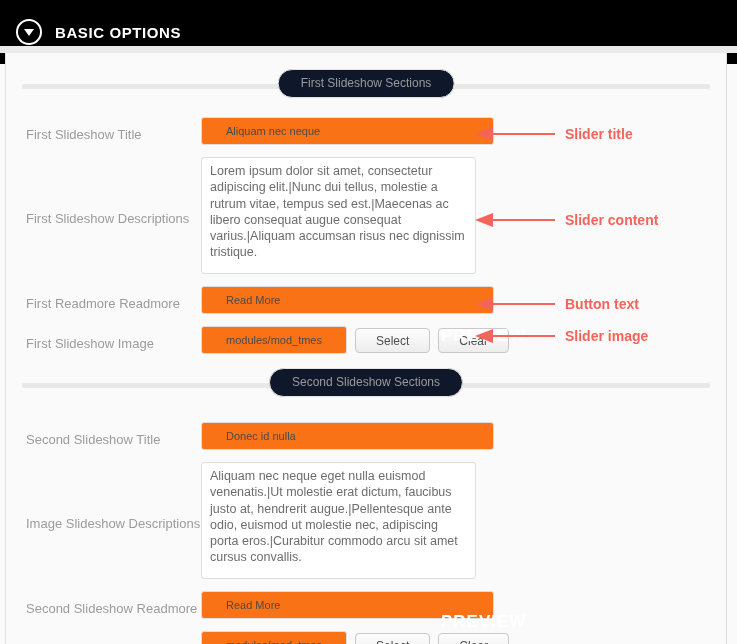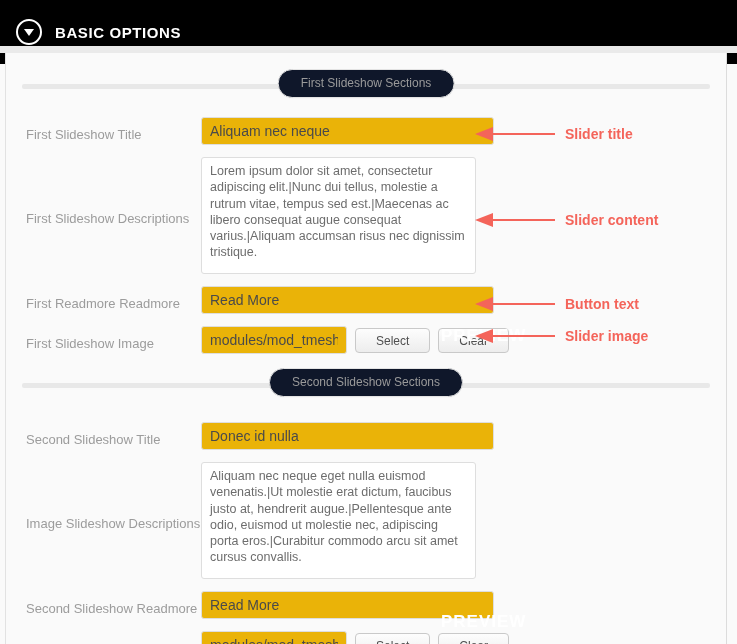--- a/index.html
+++ b/index.html
@@ -122,23 +122,23 @@
     display: flex;
     align-items: flex-start;
     gap: 8px;
   }
 
   .txt-input {
     width: 293px;
     height: 28px;
     border: 1px solid #dedede;
     border-radius: 3px;
-    background: #eab308;
-    padding: 4px 8px;
-    font-size: 14px;
+    background: #f97316;
+    padding: 4px 24px;
+    font-size: 11px;
     color: #4a4a4a;
     font-family: "Liberation Sans", sans-serif;
     outline: none;
   }
   .txt-input.narrow {
     width: 146px;
   }
   .txt-area {
     width: 275px;
     height: 117px;

